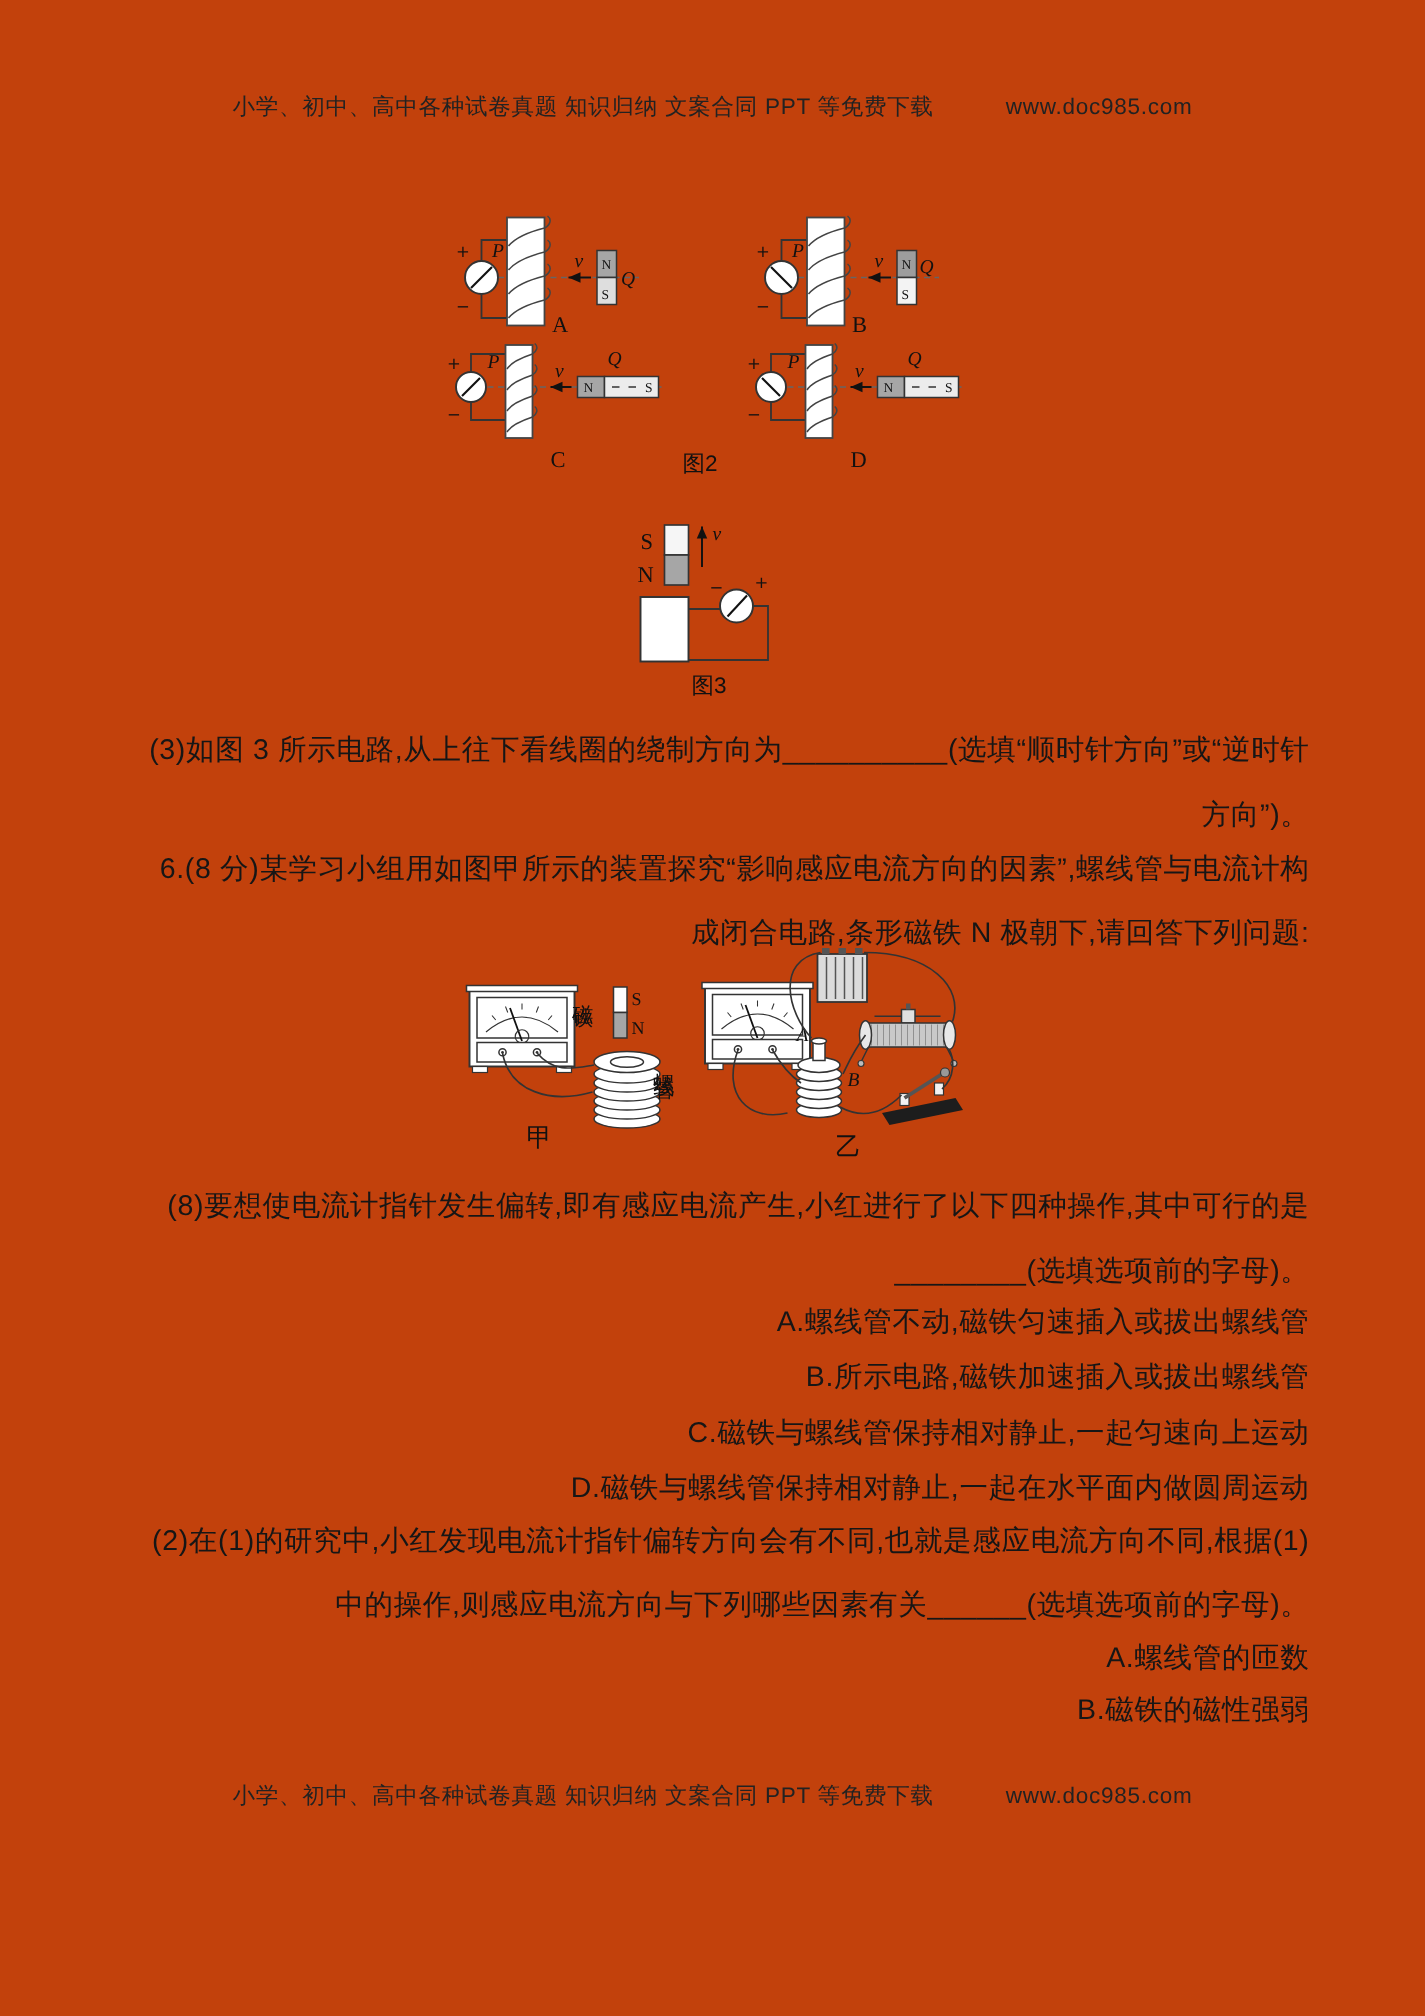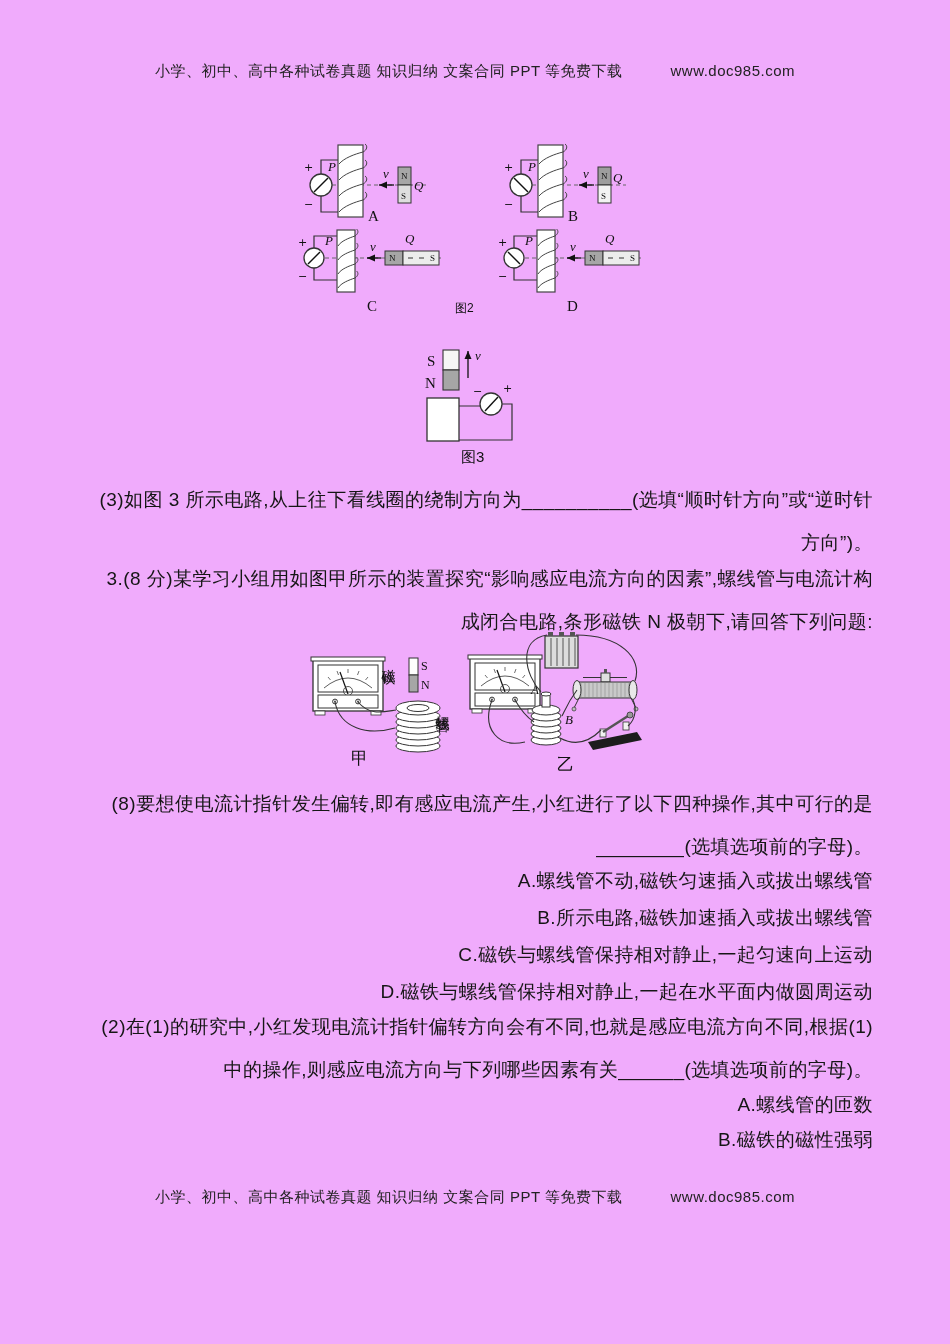--- a/index.html
+++ b/index.html
@@ -1,23 +1,23 @@
 <!DOCTYPE html>
 <html><head>
 <meta charset="utf-8">
 <style>
   html,body{margin:0;padding:0;background:#fff;}
-  .page{position:relative;width:950px;height:1344px;background:#f0abfc;overflow:hidden;
+  .page{position:relative;width:950px;height:1344px;background:#c2410c;overflow:hidden;
         font-family:"Liberation Sans",sans-serif;color:#1c1c1c;}
   .strip{position:absolute;left:0;width:100%;text-align:center;font-size:15px;color:#222;
          letter-spacing:0.5px;}
   .strip .url{margin-left:48px;}
   .line{position:absolute;left:88px;width:785px;font-size:19px;letter-spacing:0.45px;
         white-space:nowrap;color:#161616;text-align:right;}
-  .cap{position:absolute;font-size:12px;color:#111;}
+  .cap{position:absolute;font-size:15px;color:#111;}
   svg{position:absolute;overflow:visible;}
   svg text{fill:#111;}
   .lbl{font-family:"Liberation Serif",serif;font-style:italic;font-size:13px;}
   .pole{font-family:"Liberation Serif",serif;font-size:9px;}
   .letter{font-family:"Liberation Serif",serif;font-size:15px;}
   .sign{font-size:11px;font-family:"DejaVu Sans",sans-serif;}
   .cnv{font-size:14px;writing-mode:vertical-rl;letter-spacing:2px;}
   .capv{font-size:17px;}
 </style>
 </head>
@@ -168,21 +168,21 @@
       <line x1="70" y1="73" x2="83" y2="59" stroke="#111" stroke-width="1.4"></line>
       <text class="sign" x="58" y="57">−</text>
       <text class="sign" x="88" y="54">+</text>
     </g>
     <text class="cap" style="font-size:15px" x="46" y="124">图3</text>
   </svg>
 
   <div class="line" style="top:487px">(3)如图 3 所示电路,从上往下看线圈的绕制方向为__________(选填“顺时针方向”或“逆时针</div>
   <div class="line" style="top:530px">方向”)。</div>
 
-  <div class="line" style="top:566px">3.(8 分)某学习小组用如图甲所示的装置探究“影响感应电流方向的因素”,螺线管与电流计构</div>
+  <div class="line" style="top:566px">6.(8 分)某学习小组用如图甲所示的装置探究“影响感应电流方向的因素”,螺线管与电流计构</div>
   <div class="line" style="top:609px">成闭合电路,条形磁铁 N 极朝下,请回答下列问题:</div>
 
   <svg style="left:285px;top:630px" width="400" height="152" viewBox="0 0 400 152">
     <defs>
       <g id="galv58">
         <rect x="0" y="3" width="70" height="51" fill="#fff" stroke="#333" stroke-width="1.3"></rect>
         <rect x="-2" y="0" width="74" height="4" fill="#fff" stroke="#333" stroke-width="1"></rect>
         <rect x="5" y="8" width="60" height="27" fill="#fff" stroke="#333" stroke-width="1"></rect>
         <path d="M11,31 Q35,11 59,31" fill="none" stroke="#333" stroke-width="0.8"></path>
         <path d="M35,12 v4 M24,14 l1.5,4 M46,14 l-1.5,4 M15,20 l2.5,3 M55,20 l-2.5,3" stroke="#333" stroke-width="0.7" fill="none"></path>

